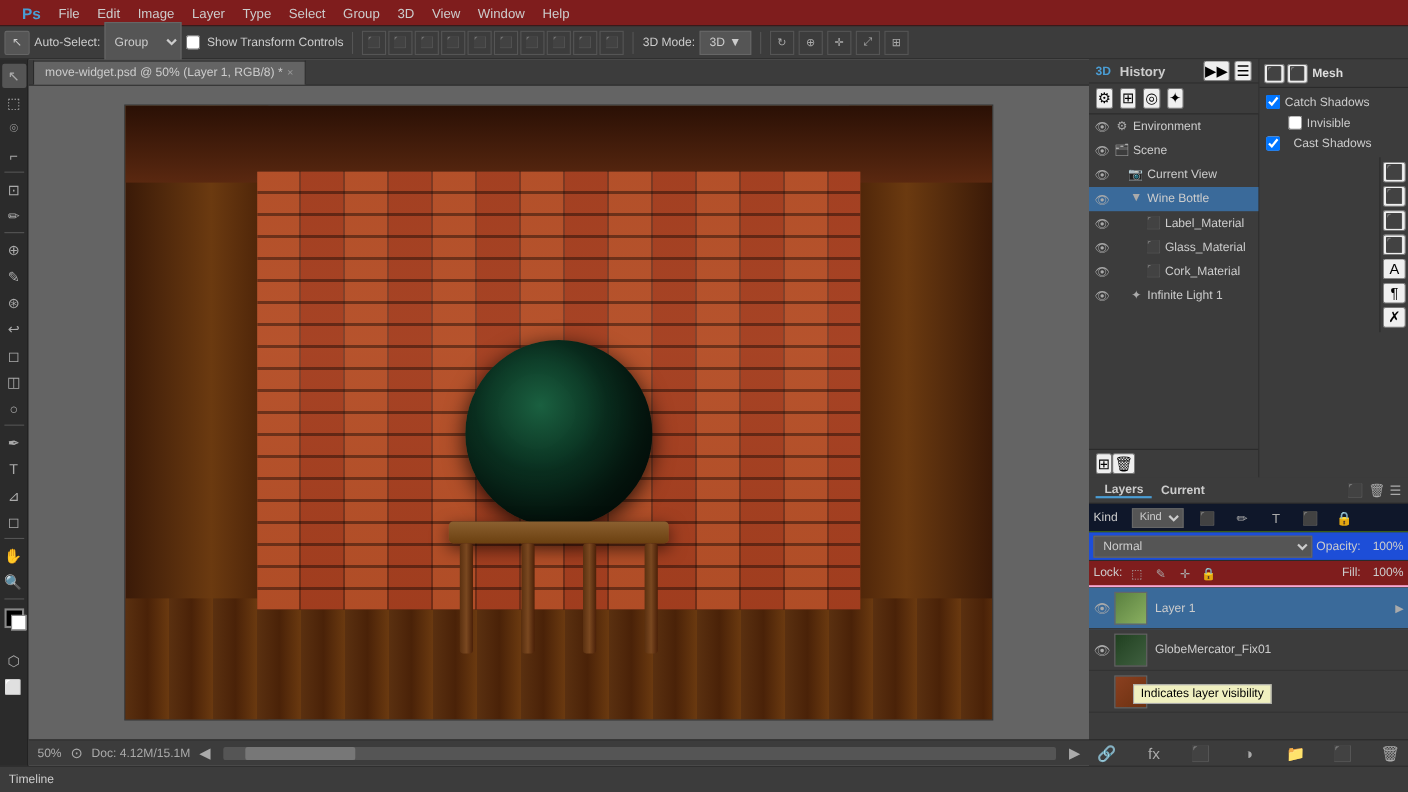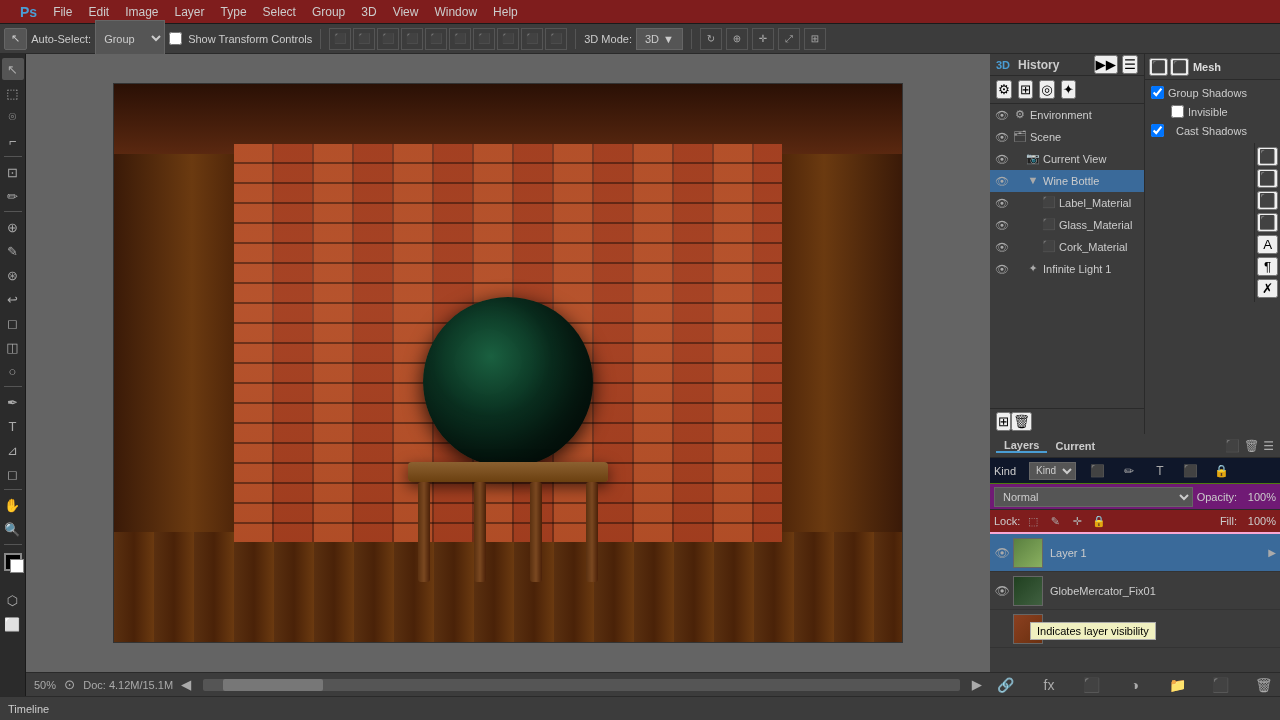--- a/index.html
+++ b/index.html
@@ -90,21 +90,21 @@
     #layers-header .lh-tab { font-size: 11px; color: #ccc; padding: 0 8px; cursor: pointer; font-weight: bold; }
     #layers-header .lh-tab.active { border-bottom: 2px solid #4a9dd4; }
     #layers-header .lh-btns { margin-left: auto; display: flex; gap: 4px; }
     #layers-header .lh-btn { background: none; border: none; color: #aaa; cursor: pointer; font-size: 12px; }
 
     #layers-toolbar { display: flex; align-items: center; background: #0f172a; padding: 2px 4px; gap: 13px; border-bottom: 1px solid #4d7c0f; height: 26px; }
     #layers-toolbar .lt-label { font-size: 11px; color: #ccc; }
     #layers-toolbar .lt-select { background: #555; border: 1px solid #666; color: #ccc; font-size: 10px; height: 18px; padding: 0 2px; }
     #layers-toolbar .lt-btn { background: none; border: none; color: #aaa; cursor: pointer; font-size: 12px; width: 18px; height: 18px; display: flex; align-items: center; justify-content: center; }
 
-    #layers-blend { display: flex; align-items: center; background: #701a75; padding: 2px 4px; gap: 4px; border-bottom: 1px solid #2a2a2a; height: 26px; }
+    #layers-blend { display: flex; align-items: center; background: #1d4ed8; padding: 2px 4px; gap: 4px; border-bottom: 1px solid #2a2a2a; height: 26px; }
     #layers-blend .lb-select { background: #555; border: 1px solid #666; color: #ccc; font-size: 11px; height: 20px; padding: 0 4px; flex: 1; }
     #layers-blend .lb-label { font-size: 11px; color: #ccc; }
     #layers-blend .lb-value { font-size: 11px; color: #ccc; width: 35px; text-align: right; }
 
     #layers-lock { display: flex; align-items: center; background: #7f1d1d; padding: 2px 4px; gap: 4px; border-bottom: 2px solid #f9a8d4; height: 24px; }
     #layers-lock .ll-label { font-size: 11px; color: #ccc; }
     #layers-lock .ll-btn { background: none; border: none; color: #aaa; cursor: pointer; font-size: 11px; width: 18px; height: 18px; display: flex; align-items: center; justify-content: center; }
     #layers-lock .ll-spacer { flex: 1; }
     #layers-lock .ll-fill { font-size: 11px; color: #ccc; }
     #layers-lock .ll-fill-val { font-size: 11px; color: #ccc; width: 35px; text-align: right; }
@@ -214,20 +214,26 @@
     <div class="tool-separator"></div>
     <div class="color-box" style="background:#000; border: 2px solid #888; position:relative;">
       <div style="position:absolute;right:-4px;bottom:-4px;width:14px;height:14px;background:#fff;border:1px solid #888;"></div>
     </div>
     <button class="tool" style="margin-top:16px">⬡</button>
     <button class="tool">⬜</button>
   </div>
 
   <div id="canvas-area">
 
+    <div id="canvas-tabs">
+      <div class="tab active">
+        <span>move-widget.psd @ 50% (Layer 1, RGB/8) *</span>
+        <span class="close-x">×</span>
+      </div>
+    </div>
 
     <div id="canvas-viewport">
       <div id="canvas-img">
         <div class="wood-left"></div>
         <div class="wood-right"></div>
         <div class="wood-top"></div>
         <div class="wood-bottom"></div>
         <div class="brick-wall"></div>
         <div class="table-globe">
           <div class="globe"></div>
@@ -327,21 +333,21 @@
 
         <div style="display:flex;align-items:center;padding:3px 4px;border-bottom:1px solid #2a2a2a;height:26px;gap:2px;">
           <button class="lh-btn" style="font-size:12px;">⬛</button>
           <button class="lh-btn" style="font-size:12px;">⬛</button>
           <span style="font-weight:bold;font-size:11px;color:#ddd;margin-left:2px;">Mesh</span>
         </div>
 
         <div style="padding:6px;">
           <div style="display:flex;align-items:center;margin-bottom:6px;gap:4px;">
             <input type="checkbox" checked="" style="">
-            <span style="font-size:11px;color:#ccc;">Group Shadows</span>
+            <span style="font-size:11px;color:#ccc;">Catch Shadows</span>
           </div>
           <div style="display:flex;align-items:center;margin-bottom:6px;gap:4px;margin-left:20px;">
             <input type="checkbox" style="">
             <span style="font-size:11px;color:#ccc;">Invisible</span>
           </div>
           <div style="display:flex;align-items:center;gap:12px;">
             <input type="checkbox" checked="" style="">
             <span style="font-size:11px;color:#ccc;">Cast Shadows</span>
           </div>
         </div>

